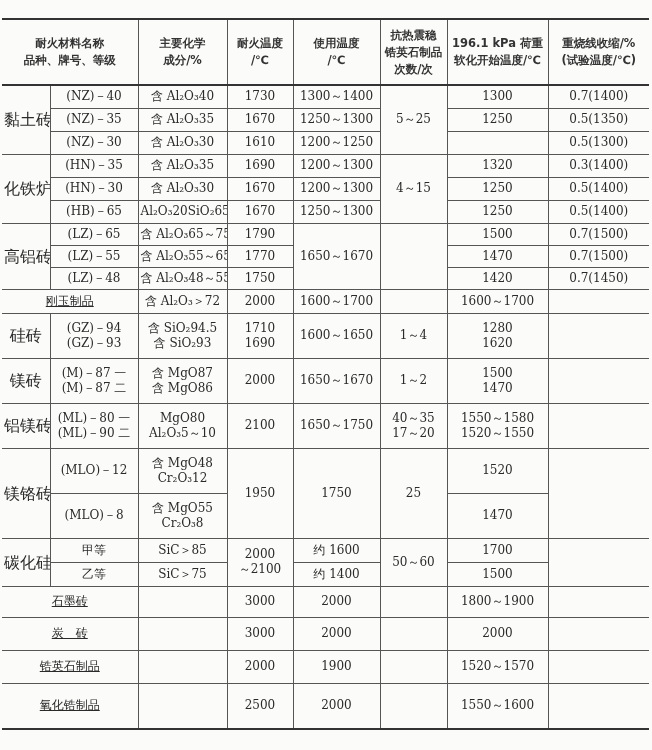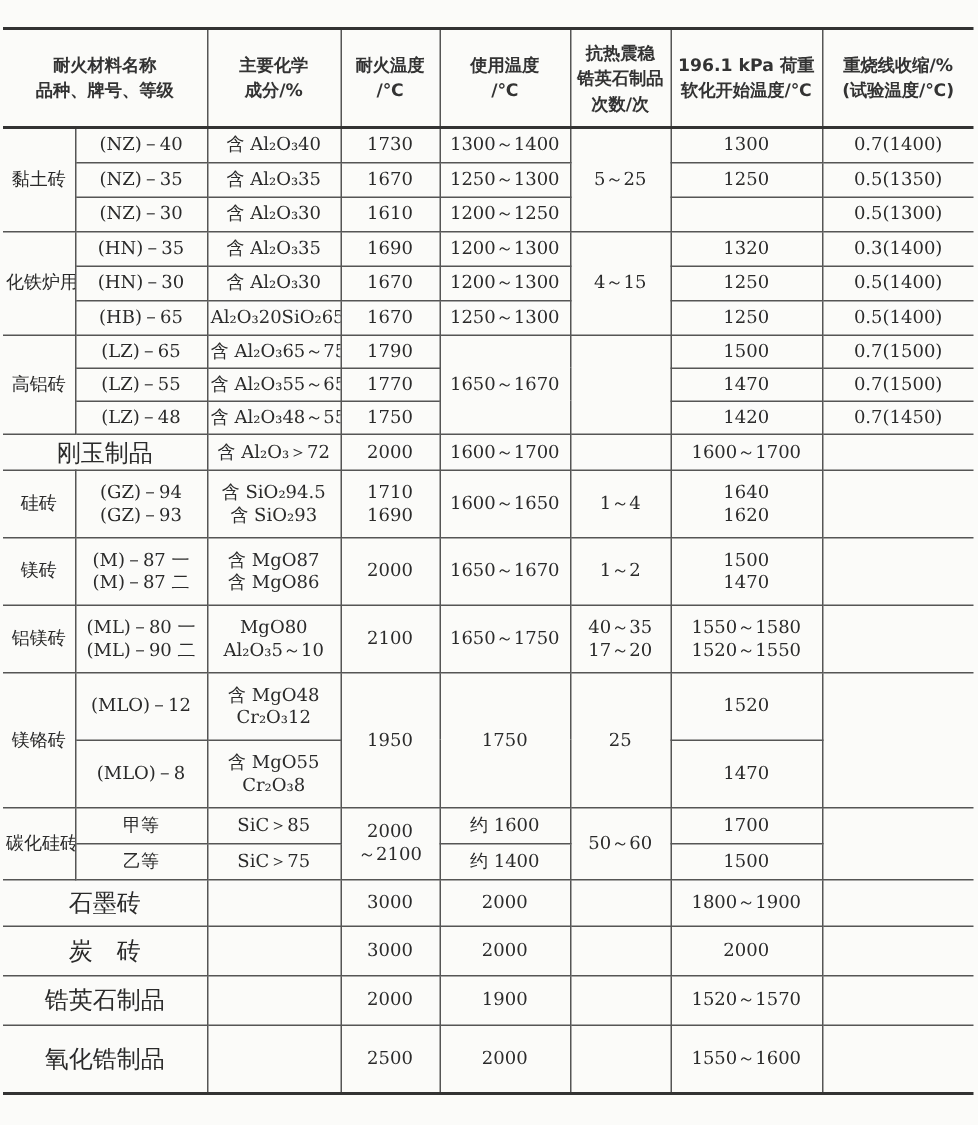--- a/index.html
+++ b/index.html
@@ -1,21 +1,21 @@
 <!DOCTYPE html>
 <html><head>
 <meta charset="utf-8">
 <style>
   html, body { margin:0; padding:0; background:#fbfbf9; }
   body { width:652px; height:750px; overflow:hidden; position:relative;
          font-family:"DejaVu Serif","Liberation Serif",serif; color:#2a2a2a; }
   thead th { height:66px; font-size:12px; font-weight:bold; color:#333; white-space:normal; line-height:17px; }
   thead th span { display:block; }
-  .cat { font-weight:bold; font-family:"DejaVu Sans","Liberation Sans",sans-serif; font-size:12px; white-space:normal; line-height:16px; }
-  .wide { font-family:"DejaVu Sans","Liberation Sans",sans-serif; font-weight:bold; font-size:16px; }
+  .cat { font-weight:bold; font-family:"DejaVu Sans","Liberation Sans",sans-serif; font-size:16px; white-space:normal; line-height:16px; }
+  .wide { font-family:"DejaVu Sans","Liberation Sans",sans-serif; font-weight:bold; font-size:12px;text-decoration:underline; }
   .ml span { display:block; }
   .h25 { height:23px; }
   .h24 { height:22px; }
   .h47 { height:45px; }
   .h25b { height:24px; }
   .h26 { height:24px; }
 </style>
 </head>
 <body>
 
@@ -176,21 +176,21 @@
           <span>含 SiO₂94.5</span>
           <span>含 SiO₂93</span>
         </td>
       <td class="ml">
           <span>1710</span>
           <span>1690</span>
         </td>
       <td>1600～1650</td>
       <td>1～4</td>
       <td class="ml">
-          <span>1640</span>
+          <span>1280</span>
           <span>1620</span>
         </td>
       <td></td>
     </tr>
 
     <tr class="h47">
       <td class="cat">镁砖</td>
       <td class="ml">
           <span>(M)－87 一</span>
           <span>(M)－87 二</span>

